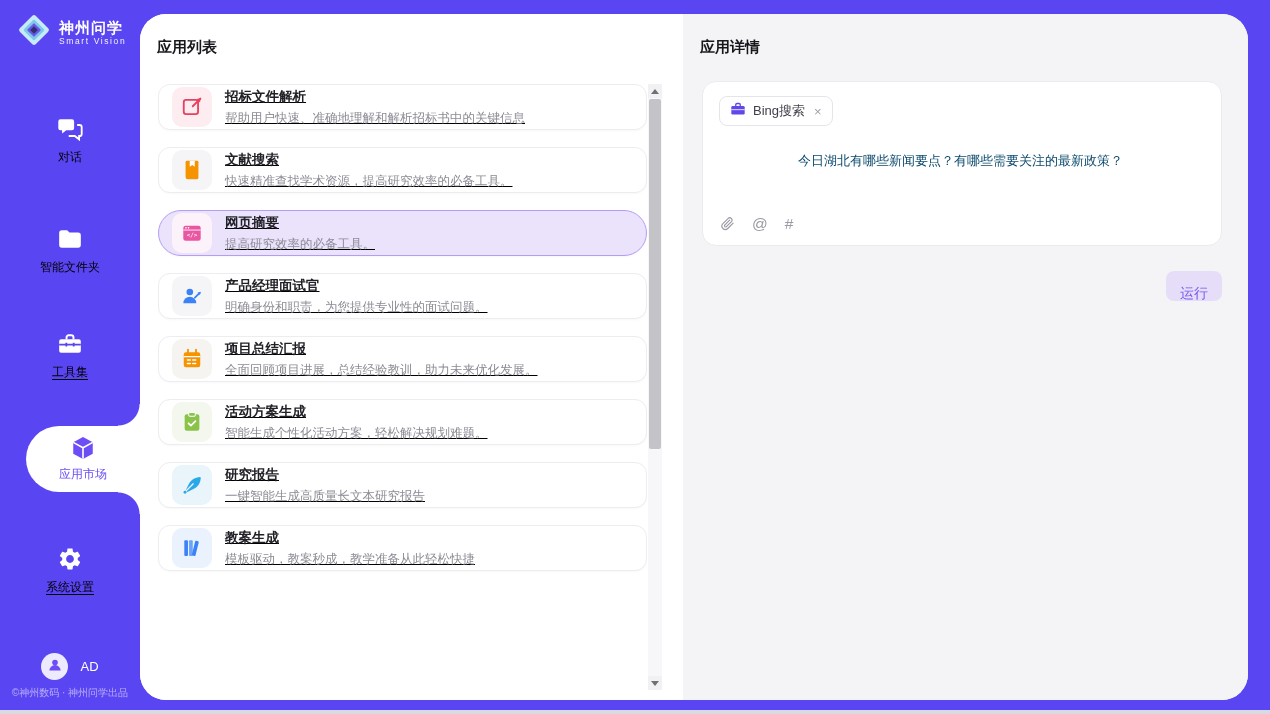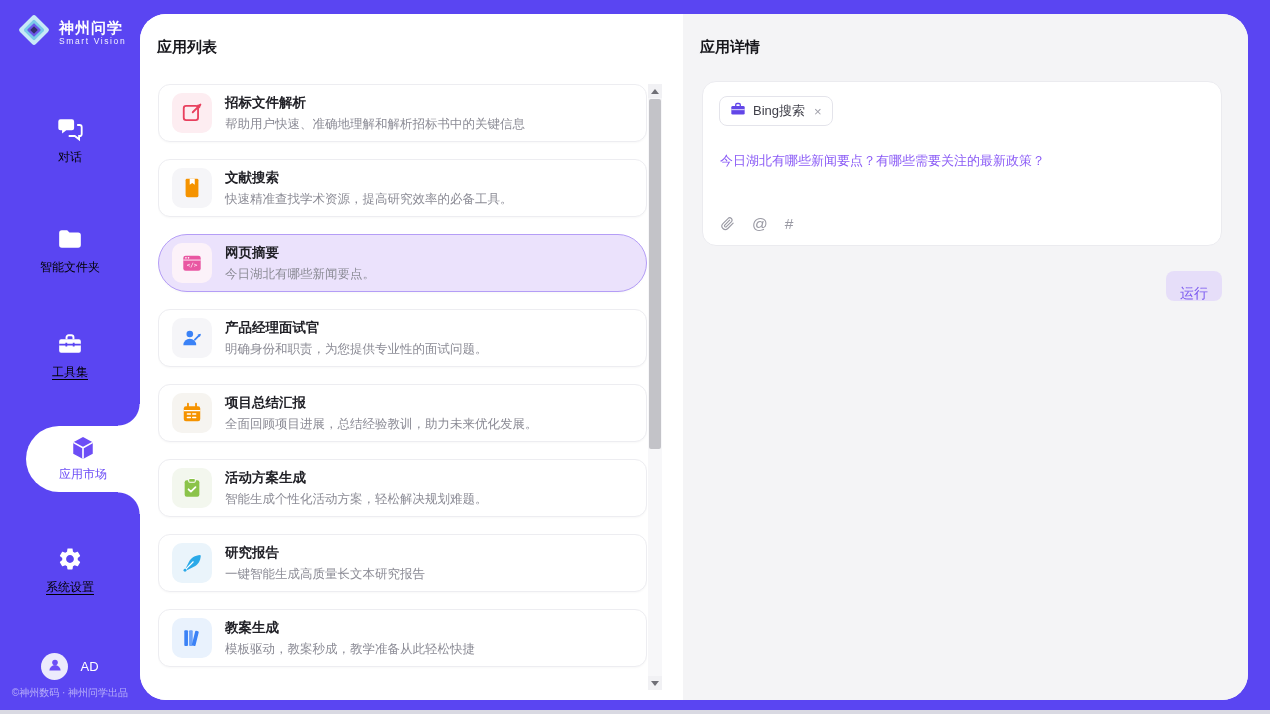--- a/index.html
+++ b/index.html
@@ -29,43 +29,43 @@
   .user-name{color:#fff;font-size:13px;}
   .side-footer{position:absolute;bottom:10px;left:0;width:140px;text-align:center;font-size:10px;color:rgba(255,255,255,.55);white-space:nowrap;}
 
   
   .content{position:absolute;left:140px;top:14px;width:1108px;height:686px;background:#fff;
            border-radius:26px;overflow:hidden;display:flex;}
   .panel-title{position:absolute;left:17px;top:24px;margin:0;font-size:15px;font-weight:bold;color:#17171c;}
 
   .panel-list{position:relative;width:543px;flex:none;background:#fff;}
   .cards{position:absolute;left:18px;top:70px;width:489px;bottom:0;display:flex;flex-direction:column;gap:17px;overflow:hidden;}
-  .card{flex:none;height:58px;box-sizing:border-box;border:1px solid #ededf1;border-radius:12px;background:#fff;
-        display:flex;align-items:center;padding:0 13px;gap:13px;cursor:pointer;box-shadow:0 1px 2px rgba(0,0,0,.03);}
+  .card{flex:none;height:46px;box-sizing:border-box;border:1px solid #ededf1;border-radius:12px;background:#fff;
+        display:flex;align-items:center;padding:0 13px;gap:13px;cursor:pointer;box-shadow:0 1px 2px rgba(0,0,0,.03);text-decoration:underline;}
   .card.selected{background:var(--sel-bg,#ebe2fc);border-color:var(--sel-border,#b49df6);border-radius:30px;}
   .card-ico{width:40px;height:40px;border-radius:10px;display:flex;align-items:center;justify-content:center;flex:none;}
   .card-txt{display:block;min-width:0;}
   .card-title{display:block;font-size:13.5px;font-weight:bold;color:#212127;}
   .card-desc{display:block;font-size:12.5px;color:#8b8b95;margin-top:4px;white-space:nowrap;}
 
   .scrollbar{position:absolute;left:508px;top:70px;bottom:10px;width:14px;background:#f7f7f9;}
   .sb-btn{position:absolute;left:0;width:14px;height:14px;background:#f1f1f4;display:flex;align-items:center;justify-content:center;cursor:pointer;}
   .sb-btn.up{top:0}.sb-btn.down{bottom:0}
   .tri-up{width:0;height:0;border-left:4px solid transparent;border-right:4px solid transparent;border-bottom:5px solid #6f6f76;}
   .tri-down{width:0;height:0;border-left:4px solid transparent;border-right:4px solid transparent;border-top:5px solid #6f6f76;}
   .sb-thumb{position:absolute;left:1px;width:12px;top:15px;height:350px;background:#c3c3c8;border-radius:2px;cursor:pointer;}
 
   .panel-detail{position:relative;flex:1;background:var(--detail-bg,#f4f4f6);}
   .prompt-card{position:absolute;left:19px;top:67px;width:520px;height:165px;box-sizing:border-box;
                background:#fff;border:1px solid #ebebef;border-radius:14px;}
   .tool-tag{position:absolute;left:16px;top:14px;height:30px;box-sizing:border-box;display:inline-flex;align-items:center;
             gap:7px;padding:5px 10px;border:1px solid #e4e4eb;border-radius:8px;background:#fff;cursor:pointer;}
   .tag-label{font-size:13px;color:#40404a;}
   .tag-close{font-size:13px;color:#a0a0aa;margin-left:2px;cursor:pointer;}
-  .prompt-text{position:absolute;left:17px;top:70px;right:20px;font-size:13px;color:#8b5cf6;line-height:18px;cursor:text;}
+  .prompt-text{position:absolute;left:17px;top:70px;right:20px;font-size:13px;color:#0c4a6e;line-height:18px;cursor:text;text-align:center;}
   .prompt-tools{position:absolute;left:17px;bottom:13px;display:flex;align-items:center;gap:17px;color:#9a9aa4;}
   .ptool{display:flex;align-items:center;cursor:pointer;}
   .ptool.glyph{font-size:15.5px;line-height:16px;}
   .run-btn{position:absolute;right:26px;top:257px;height:30px;padding:14px 14px;border:none;border-radius:8px;
            background:var(--run-bg,#e6def9);color:var(--run-fg,#7a58f0);font-size:14px;cursor:pointer;
            font-family:"Liberation Sans","DejaVu Sans",sans-serif;}
 </style>
 </head>
 <body>
 
@@ -187,21 +187,21 @@
               <svg width="22" height="22" viewBox="0 0 24 24">
                 <rect x="2.5" y="4" width="19" height="16.5" rx="2.6" fill="#e957a2"></rect>
                 <path d="M2.5 8.8h19" stroke="#fff" stroke-width="1.1" opacity=".85"></path>
                 <circle cx="5.4" cy="6.4" r=".9" fill="#fff"></circle>
                 <circle cx="8.2" cy="6.4" r=".9" fill="#fff"></circle>
                 <text x="12" y="16.6" text-anchor="middle" font-size="6.5" fill="#fff" font-family="DejaVu Sans Mono, monospace">&lt;/&gt;</text>
               </svg>
             </span>
     <span class="card-txt">
       <span class="card-title">网页摘要</span>
-      <span class="card-desc">今日湖北有哪些新闻要点。</span>
+      <span class="card-desc">提高研究效率的必备工具。</span>
     </span>
   </div>
 
   <div class="card">
     <span class="card-ico" style="background: rgb(245, 245, 248);">
               <svg width="22" height="22" viewBox="0 0 24 24">
                 <circle cx="9.6" cy="7.6" r="3.6" fill="#3b82f6"></circle>
                 <path fill="#3b82f6" d="M2.6 19.8a7 7 0 0 1 14 0z"></path>
                 <path d="M15.2 13.8l5.2-5.2" stroke="#3b82f6" stroke-width="2" stroke-linecap="round"></path>
                 <path d="M21.6 7.4l-1 3.6-2.6-2.6z" fill="#3b82f6"></path>

